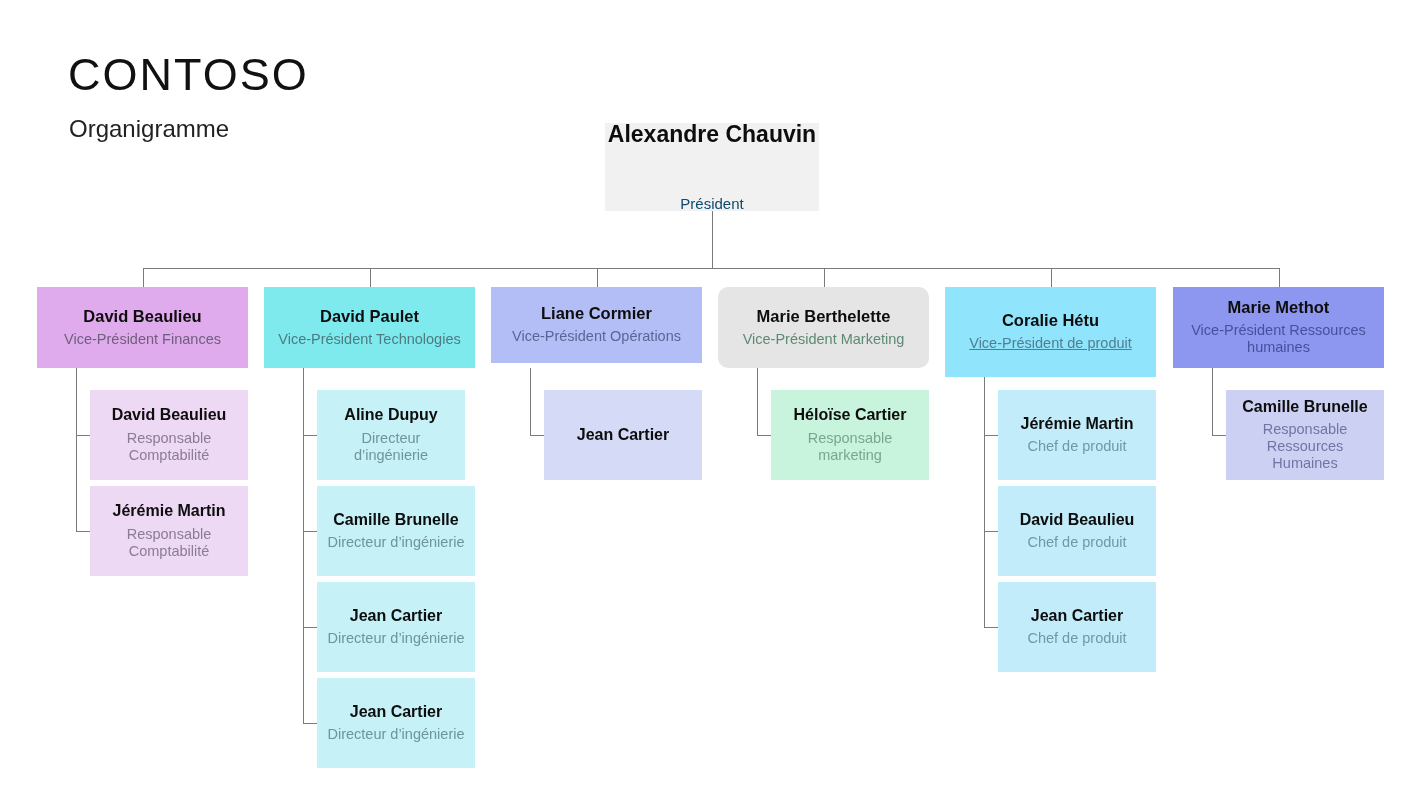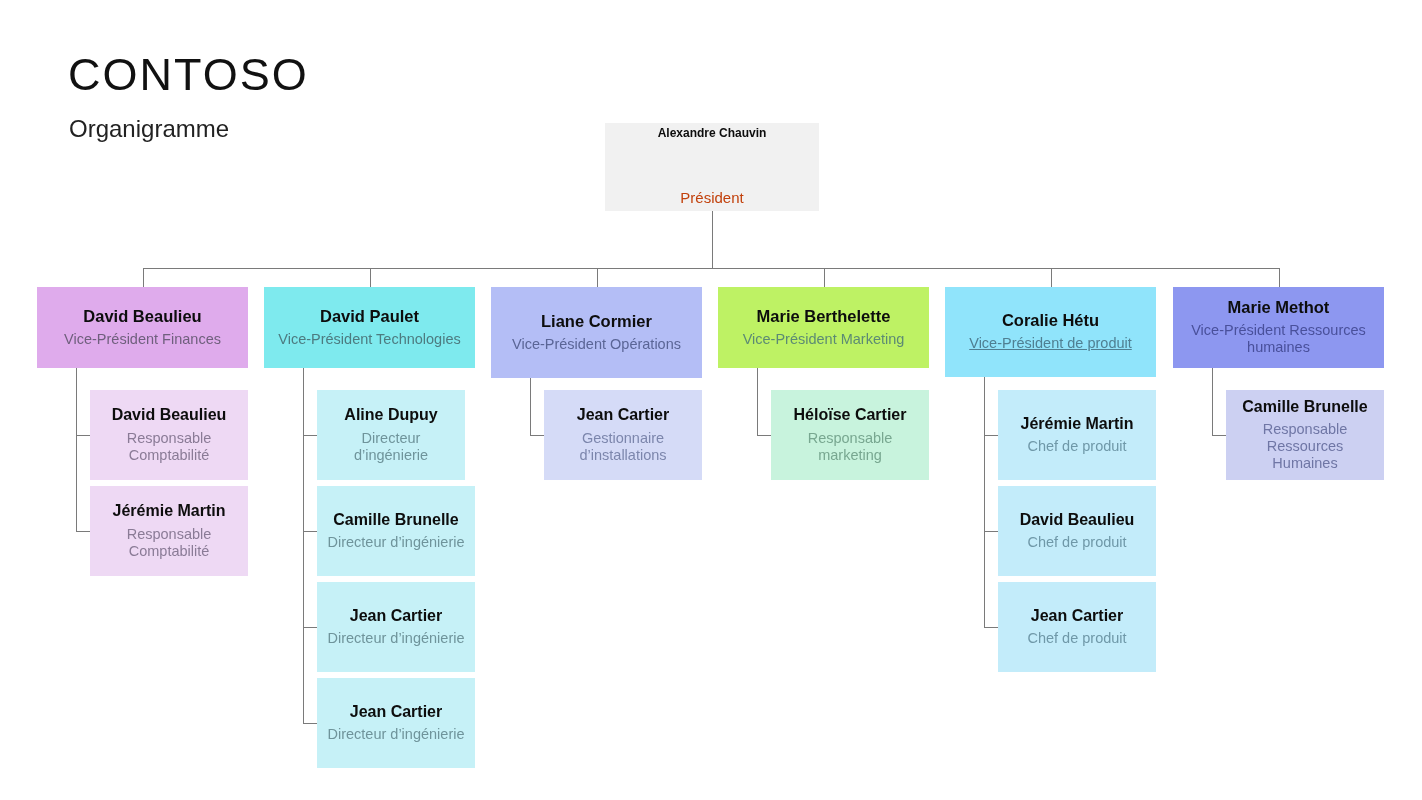--- a/index.html
+++ b/index.html
@@ -65,21 +65,21 @@
     line-height: 1.15;
     white-space: nowrap;
   }
   .node .ttl {
     line-height: 1.18;
     margin-top: 5px;
   }
 
   
   .node.root { background: #f1f1f1; }
-  .node.root .nm  { font-size: 12px; }
+  .node.root .nm  { font-size: 23px; }
   .node.root .ttl { font-size: 15px; color: #777777; }
 
   
   .node.vp .nm  { font-size: 16.5px; }
   .node.vp .ttl { font-size: 14.5px; }
 
   
   .node.leaf .nm  { font-size: 16px; }
   .node.leaf .ttl { font-size: 14.5px; }
 </style>
@@ -115,21 +115,21 @@
       <div class="conn h" style="left: 984px; top: 531px; width: 14px; background: rgb(122, 122, 122);"></div>
       <div class="conn h" style="left: 984px; top: 627px; width: 14px; background: rgb(122, 122, 122);"></div>
       <div class="conn v" style="left: 984px; top: 368px; height: 259px; background: rgb(122, 122, 122);"></div>
       <div class="conn v" style="left: 1279px; top: 268px; height: 19px; background: rgb(122, 122, 122);"></div>
       <div class="conn h" style="left: 1212px; top: 435px; width: 14px; background: rgb(122, 122, 122);"></div>
       <div class="conn v" style="left: 1212px; top: 368px; height: 67px; background: rgb(122, 122, 122);"></div>
     </div>
   <div id="nodes">
       <div class="node root" style="left: 605px; top: 123px; width: 214px; height: 88px; background: rgb(241, 241, 241);">
         <div class="nm">Alexandre Chauvin</div>
-        <div class="ttl" style="color: #c2410c; margin-top: 48px;">Président</div>
+        <div class="ttl" style="color: #0c4a6e; margin-top: 48px;">Président</div>
       </div>
       <div class="node vp" style="left: 37px; top: 287px; width: 211px; height: 81px; background: rgb(223, 171, 236);">
         <div class="nm">David Beaulieu</div>
         <div class="ttl" style="color: rgb(111, 95, 125);">Vice-Président Finances</div>
       </div>
       <div class="node leaf" style="left: 90px; top: 390px; width: 158px; height: 90px; background: rgb(238, 217, 244);">
         <div class="nm">David Beaulieu</div>
         <div class="ttl" style="color: rgb(138, 123, 150);">Responsable Comptabilité</div>
       </div>
       <div class="node leaf" style="left: 90px; top: 486px; width: 158px; height: 90px; background: rgb(238, 217, 244);">
@@ -149,29 +149,28 @@
         <div class="ttl" style="color: rgb(111, 148, 155);">Directeur d’ingénierie</div>
       </div>
       <div class="node leaf" style="left: 317px; top: 582px; width: 158px; height: 90px; background: rgb(198, 241, 247);">
         <div class="nm">Jean Cartier</div>
         <div class="ttl" style="color: rgb(111, 148, 155);">Directeur d’ingénierie</div>
       </div>
       <div class="node leaf" style="left: 317px; top: 678px; width: 158px; height: 90px; background: rgb(198, 241, 247);">
         <div class="nm">Jean Cartier</div>
         <div class="ttl" style="color: rgb(111, 148, 155);">Directeur d’ingénierie</div>
       </div>
-      <div class="node vp" style="left: 491px; top: 287px; width: 211px; height: 91px; background: rgb(180, 190, 246);">
+      <div class="node vp" style="left: 491px; top: 287px; width: 211px; height: 76px; background: rgb(180, 190, 246);">
         <div class="nm">Liane Cormier</div>
         <div class="ttl" style="color: rgb(90, 101, 150);">Vice-Président Opérations</div>
       </div>
       <div class="node leaf" style="left: 544px; top: 390px; width: 158px; height: 90px; background: rgb(213, 219, 247);">
         <div class="nm">Jean Cartier</div>
-        <div class="ttl" style="color: rgb(124, 134, 172);">Gestionnaire d’installations</div>
-      </div>
-      <div class="node vp" style="left: 718px; top: 287px; width: 211px; height: 81px; background: #bef264;">
+      </div>
+      <div class="node vp" style="left: 718px; top: 287px; width: 211px; height: 81px; background: #e5e5e5; border-radius: 10px;">
         <div class="nm">Marie Berthelette</div>
         <div class="ttl" style="color: rgb(92, 138, 116);">Vice-Président Marketing</div>
       </div>
       <div class="node leaf" style="left: 771px; top: 390px; width: 158px; height: 90px; background: rgb(200, 243, 221);">
         <div class="nm">Héloïse Cartier</div>
         <div class="ttl" style="color: rgb(120, 167, 144);">Responsable marketing</div>
       </div>
       <div class="node vp" style="left: 945px; top: 287px; width: 211px; height: 90px; background: rgb(144, 228, 251);">
         <div class="nm">Coralie Hétu</div>
         <div class="ttl" style="color: rgb(79, 127, 146); text-decoration: underline;">Vice-Président de produit</div>

